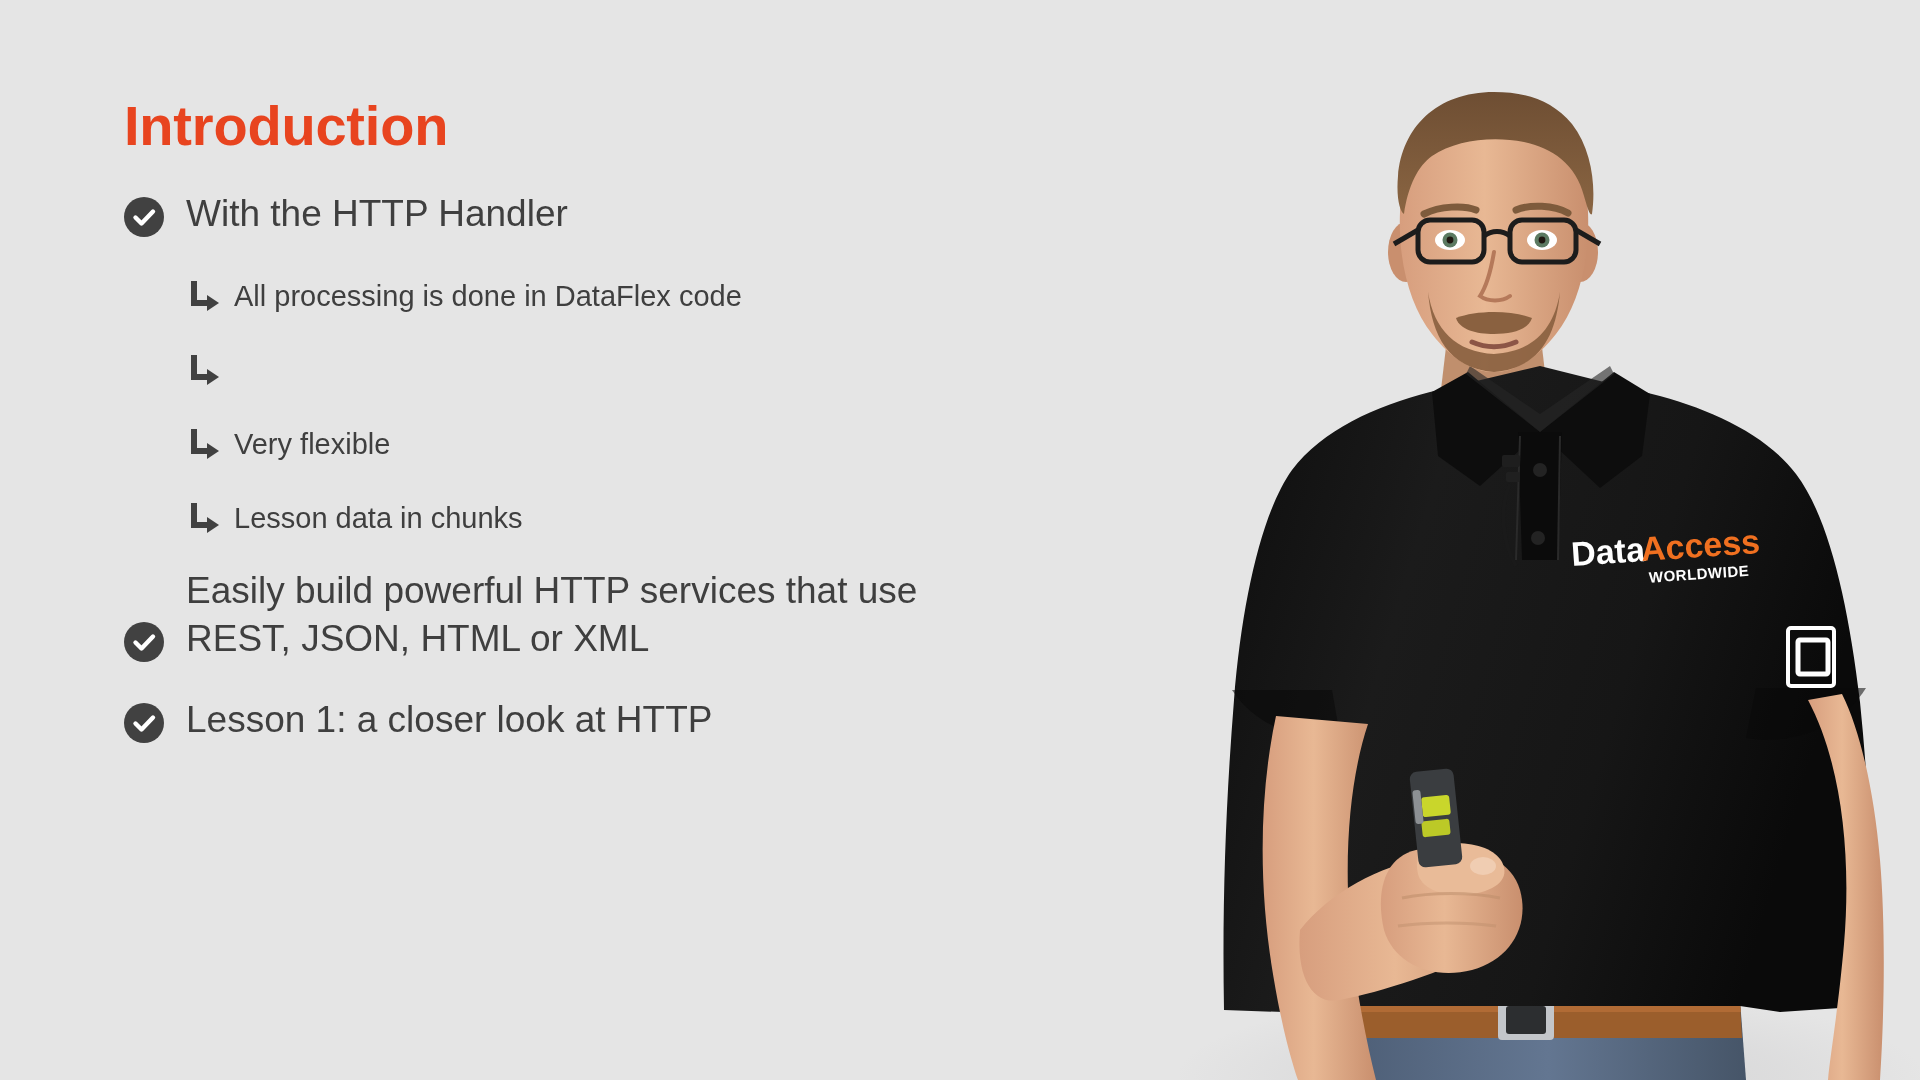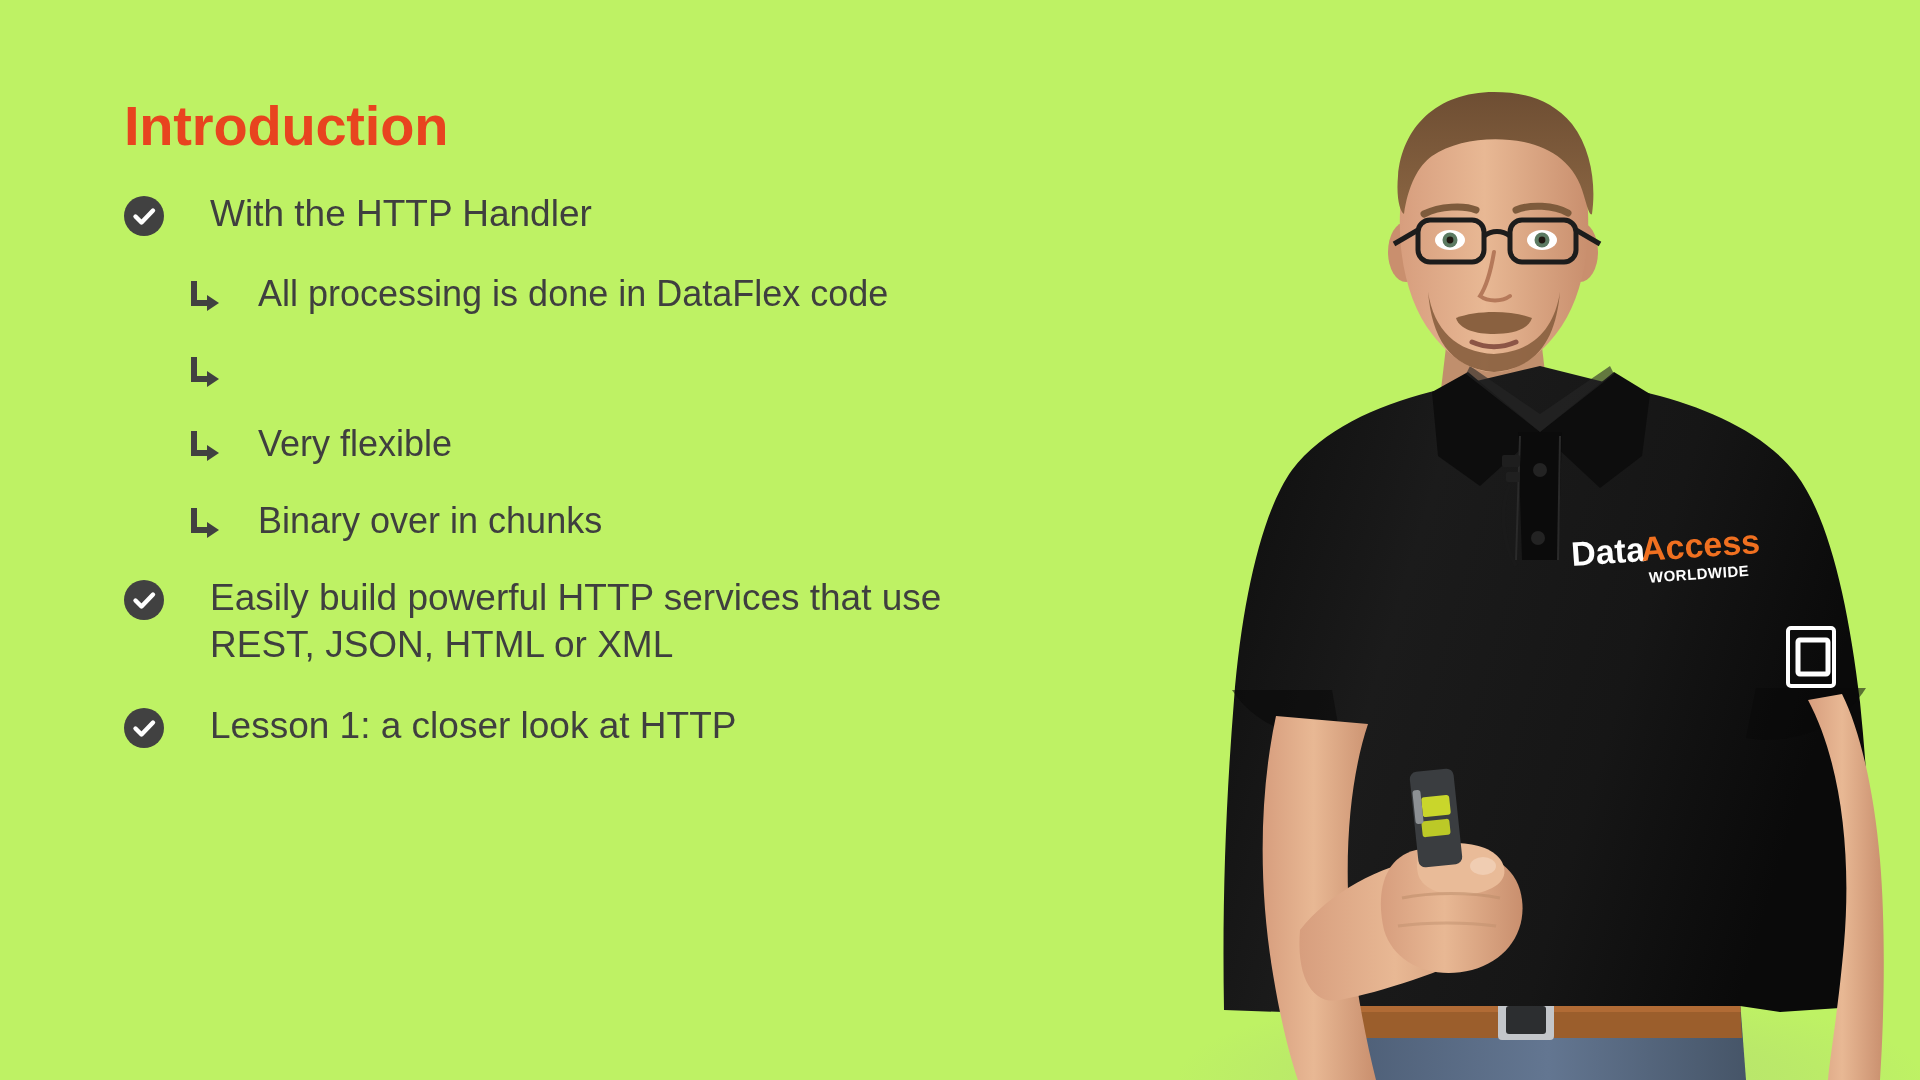--- a/index.html
+++ b/index.html
@@ -11,21 +11,21 @@
     width: 1920px;
     height: 1080px;
     overflow: hidden;
     font-family: "Liberation Sans", sans-serif;
     position: relative;
   }
 
   #slide {
     position: absolute;
     inset: 0;
-    background: #bef264;
+    background: #e5e5e5;
     text-decoration: underline;
   }
 
   
   .floor-shadow {
     position: absolute;
     left: 1180px;
     bottom: 0;
     width: 740px;
     height: 90px;
@@ -52,23 +52,22 @@
   
   .bullet-list {
     position: absolute;
     left: 124px;
     top: 190px;
     width: 1050px;
   }
 
   .bullet-row {
     display: flex;
-    align-items: flex-start;
+    align-items: flex-end;
     position: relative;
-    gap: 24px;
   }
 
   
   .bullet-row.lvl1 { margin-bottom: 34px; padding-left: 0; }
   .bullet-row.lvl1:last-child { margin-bottom: 16px; }
 
   .check-icon {
     flex: 0 0 auto;
     width: 40px;
     height: 40px;
@@ -92,21 +91,21 @@
   }
   .arrow-icon svg { display: block; width: 32px; height: 40px; }
 
   .bullet-text {
     color: #3F3F3F;
     font-size: 37px;
     line-height: 1.28;
     font-weight: normal;
     white-space: pre-line;
   }
-  .bullet-row.lvl2 .bullet-text { font-size: 36px; }
+  .bullet-row.lvl2 .bullet-text { font-size: 29px; }
 
   
   .presenter {
     position: absolute;
     left: 1180px;
     top: 0;
     width: 740px;
     height: 1080px;
     pointer-events: none;
   }
@@ -162,21 +161,21 @@
       <span class="bullet-text">Very flexible</span>
     </div>
 
     <div class="bullet-row lvl2">
       <span class="arrow-icon">
         <svg viewBox="0 0 32 40" xmlns="http://www.w3.org/2000/svg">
           <path d="M4 6 L4 28 L20 28" fill="none" stroke="#414141" stroke-width="6" stroke-linecap="butt" stroke-linejoin="miter"></path>
           <path d="M17 20 L29 28 L17 36 Z" fill="#414141"></path>
         </svg>
       </span>
-      <span class="bullet-text">Binary over in chunks</span>
+      <span class="bullet-text">Lesson data in chunks</span>
     </div>
 
     <div class="bullet-row lvl1">
       <span class="check-icon">
         <svg viewBox="0 0 40 40" xmlns="http://www.w3.org/2000/svg">
           <circle cx="20" cy="20" r="20" fill="#414141"></circle>
           <path d="M11.5 20.5 L17.5 26.5 L29 14.5" fill="none" stroke="#ffffff" stroke-width="4.4" stroke-linecap="round" stroke-linejoin="round"></path>
         </svg>
       </span>
       <span class="bullet-text">Easily build powerful HTTP services that use

